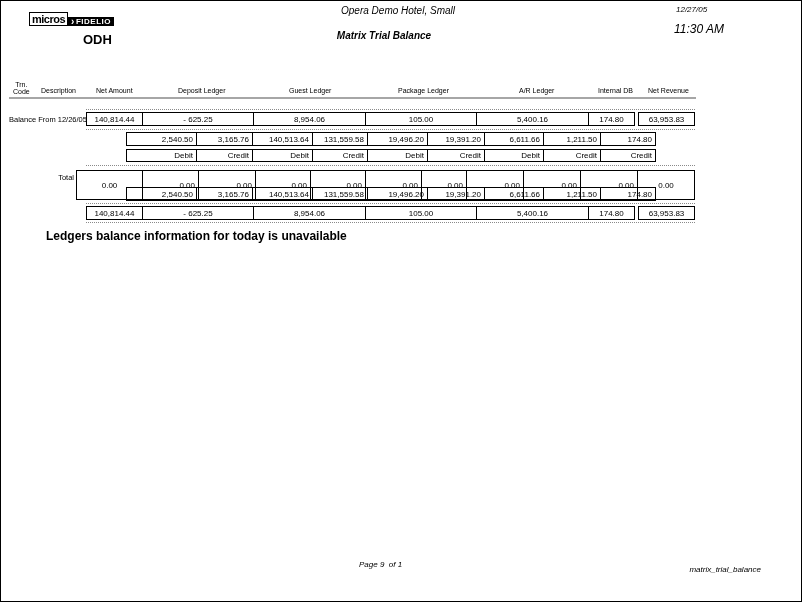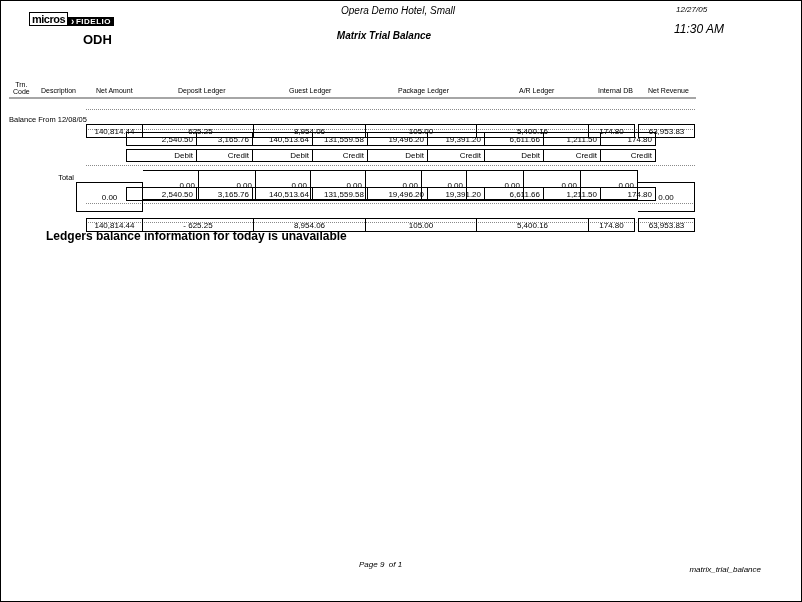--- a/index.html
+++ b/index.html
@@ -46,21 +46,21 @@
   .dotline { left:85px; width:609px; height:0; border-top:1px dotted #8a8a8a; }
 
   
   .row { display:flex; }
   .cell {
     height:100%; border:1px solid #000; border-left:none;
     display:flex; align-items:center; justify-content:flex-end;
     font-size:8px; padding-right:3px; white-space:nowrap; overflow:hidden;
   }
   .cell:first-child { border-left:1px solid #000; }
-  .cell.ctr { justify-content:center; padding-right:0;margin-top:12px; }
+  .cell.ctr { justify-content:center; padding-right:0; }
   .cell.gap { margin-left:3px; border-left:1px solid #000; }
 
   .row-a { left:85px;  top:111px; height:14px; }
   .row-b { left:125px; top:131px; height:14px; }
   .row-c { left:125px; top:148px; height:13px; }
   .row-d { left:75px;  top:169px; height:30px; }
   .row-e { left:125px; top:186px; height:14px; }
   .row-f { left:85px;  top:205px; height:14px; }
 
   .a0{width:57px}.a1{width:111px}.a2{width:112px}.a3{width:111px}.a4{width:112px}.a5{width:46px}.a6{width:57px}
@@ -107,21 +107,21 @@
   <div class="abs colhead ch-idb">Internal DB</div>
   <div class="abs colhead ch-netrev">Net Revenue</div>
   <div class="abs header-rule"></div>
 
   <div class="abs dotline" style="top:108px"></div>
   <div class="abs dotline" style="top:128px"></div>
   <div class="abs dotline" style="top:164px"></div>
   <div class="abs dotline" style="top:202px"></div>
   <div class="abs dotline" style="top:221px"></div>
 
-  <div class="abs row-label lbl-balance-from">Balance From 12/08/05</div>
+  <div class="abs row-label lbl-balance-from">Balance From 12/26/05</div>
   <div class="abs row row-a">
     <div class="cell ctr a0">140,814.44</div>
     <div class="cell ctr a1">- 625.25</div>
     <div class="cell ctr a2">8,954.06</div>
     <div class="cell ctr a3">105.00</div>
     <div class="cell ctr a4">5,400.16</div>
     <div class="cell ctr a5">174.80</div>
     <div class="cell ctr gap a6">63,953.83</div>
   </div>
 

